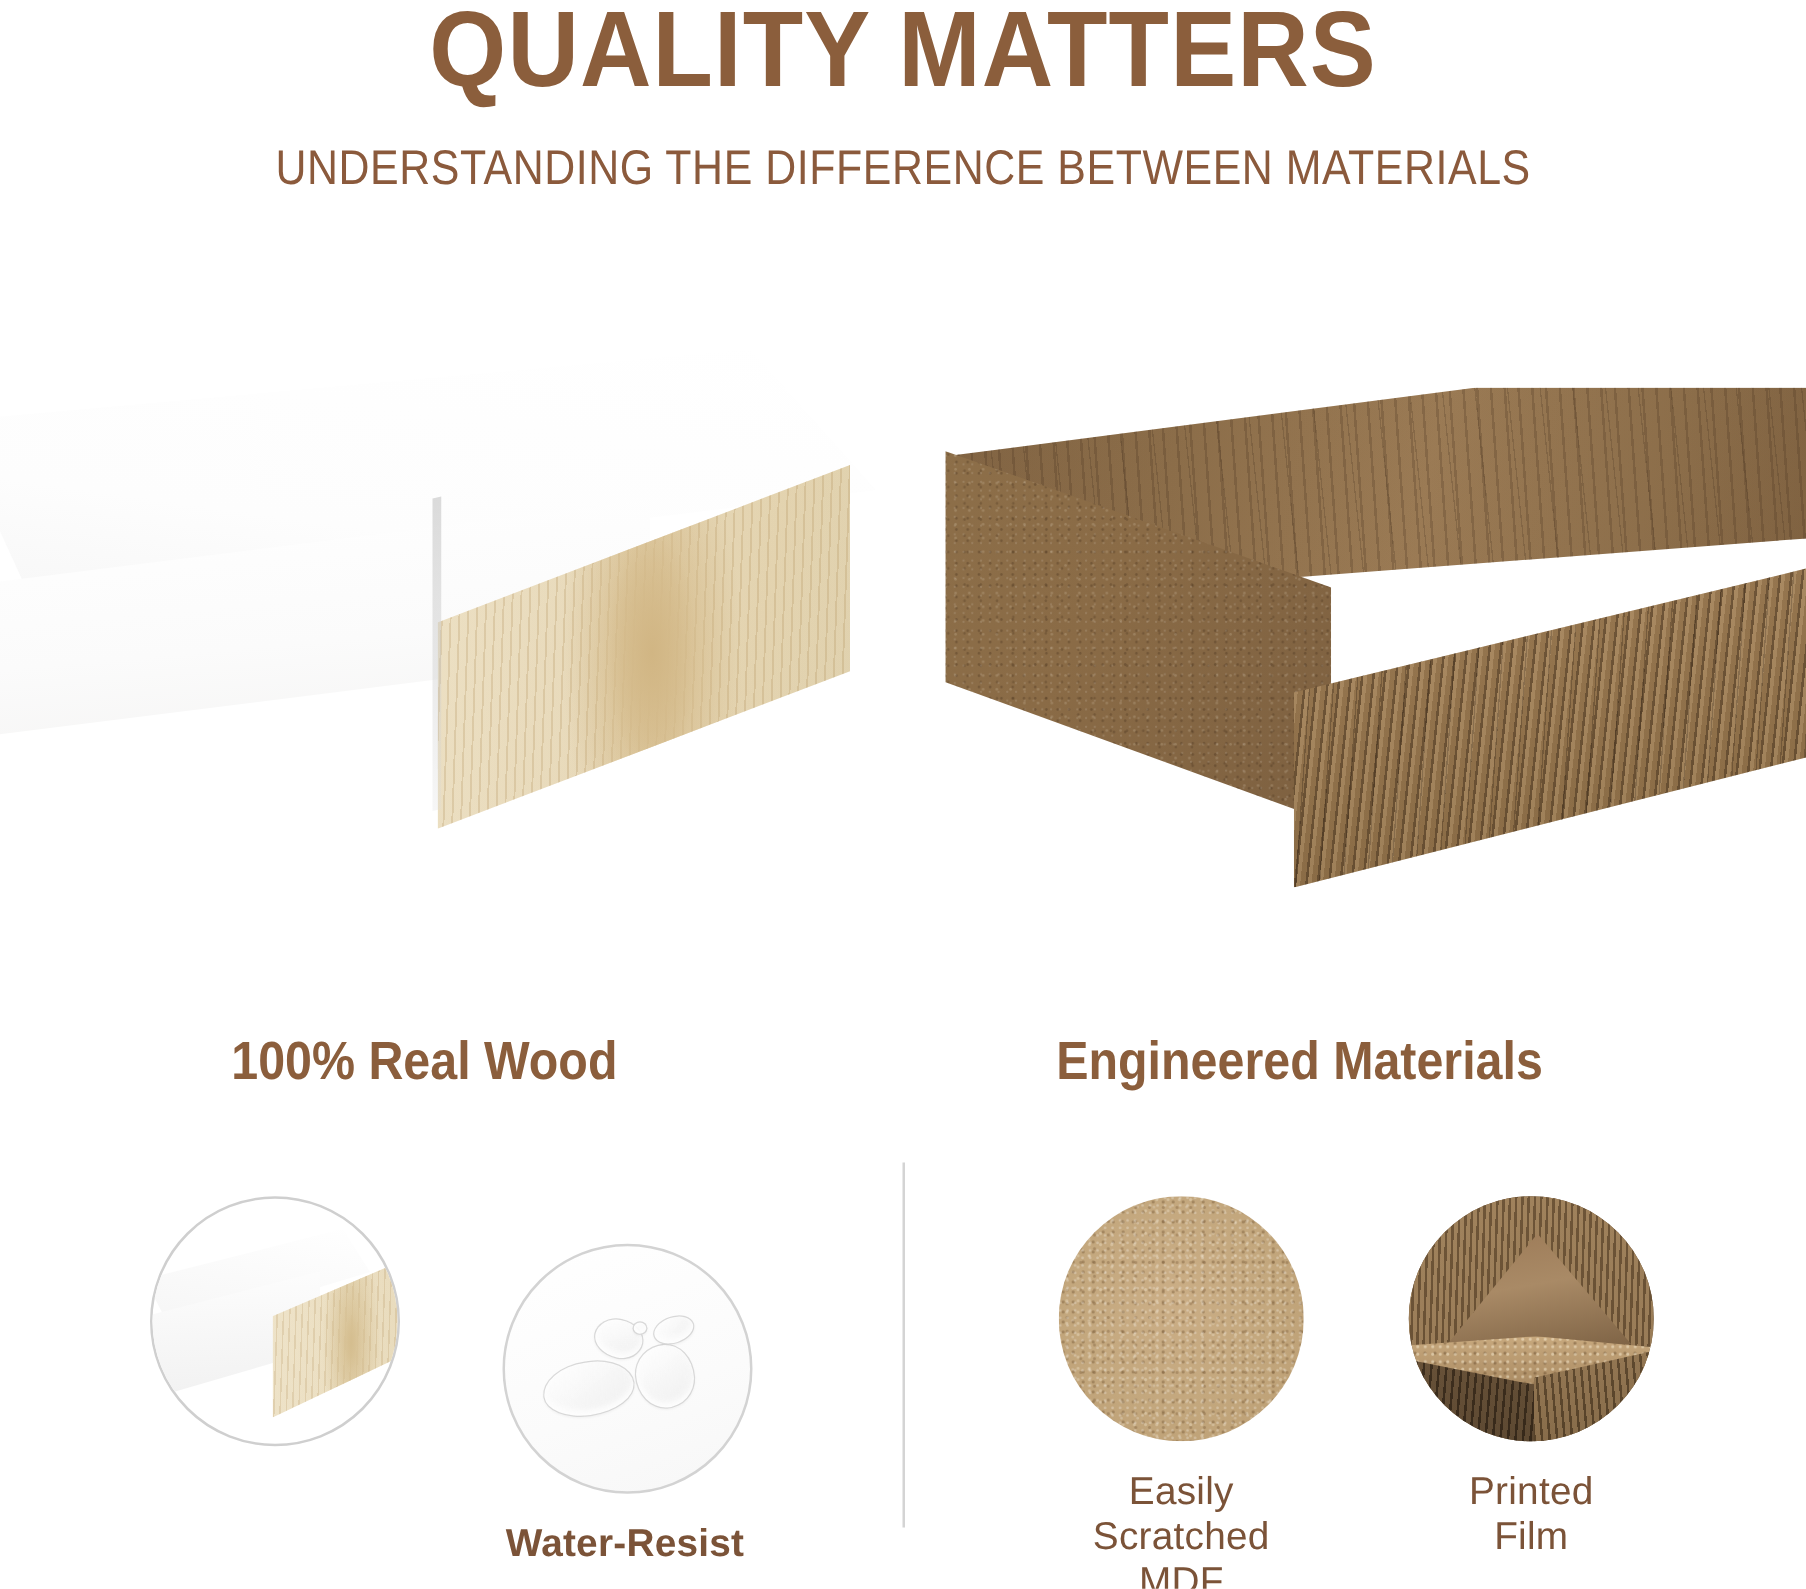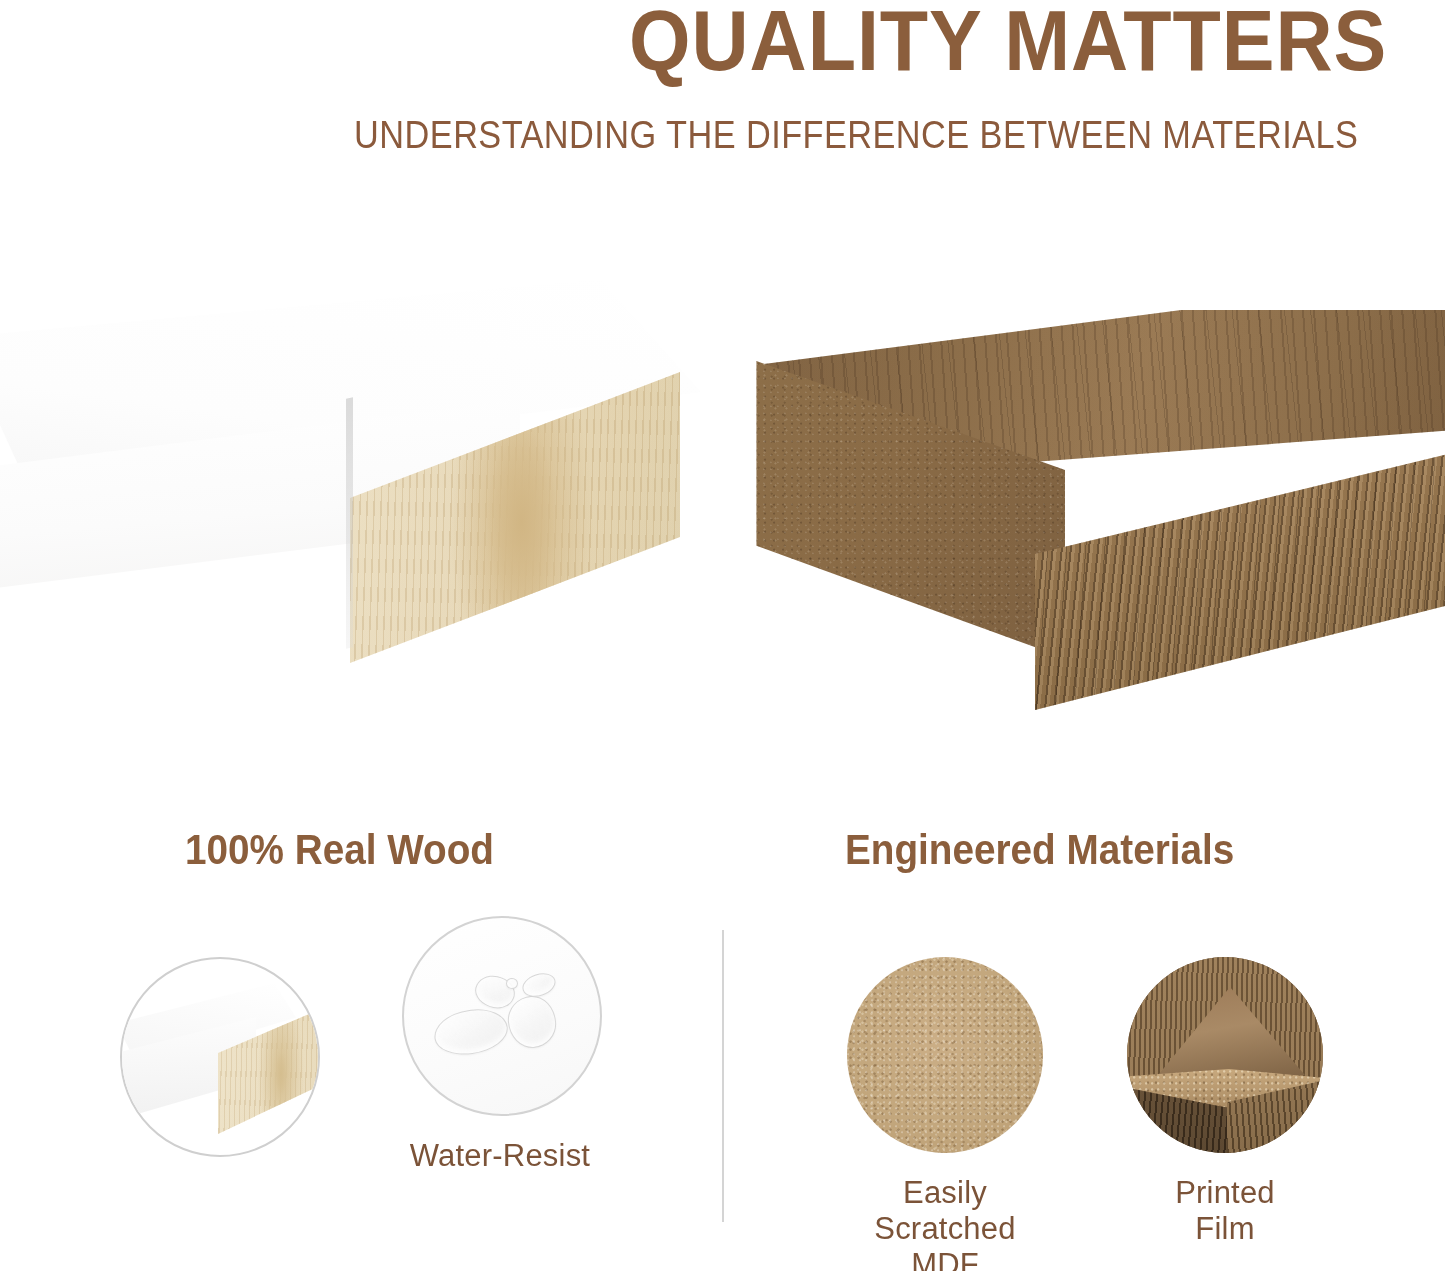--- a/index.html
+++ b/index.html
@@ -16,21 +16,21 @@
     -webkit-font-smoothing: antialiased;
   }
 
   
   #header {
     position: absolute;
     top: 0;
     left: 0;
     width: 1257px;
     height: 180px;
-    text-align: right;
+    text-align: center;
   }
   #main-title {
     position: absolute;
     top: -6px;
     left: 0;
     width: 1445px;
     font-size: 86px;
     line-height: 92px;
     font-weight: bold;
     color: #8B5E3C;
@@ -221,21 +221,21 @@
   .badge-caption {
     margin-top: 22px;
     font-size: 31px;
     line-height: 36px;
     color: #7B5338;
     white-space: pre-line;
     letter-spacing: 0.2px;
   }
 
   #badge-1 { left: 120px;  top: 957px; }
-  #badge-2 { left: 402px;  top: 916px; }
+  #badge-2 { left: 402px;  top: 995px; font-weight: bold; }
   #badge-3 { left: 847px;  top: 957px; }
   #badge-4 { left: 1127px; top: 957px; }
 
   
   #circle-solid-wood {
     border: 2px solid #cfcfcf;
     background: #ffffff;
   }
   #circle-solid-wood .mini-top {
     position: absolute;

